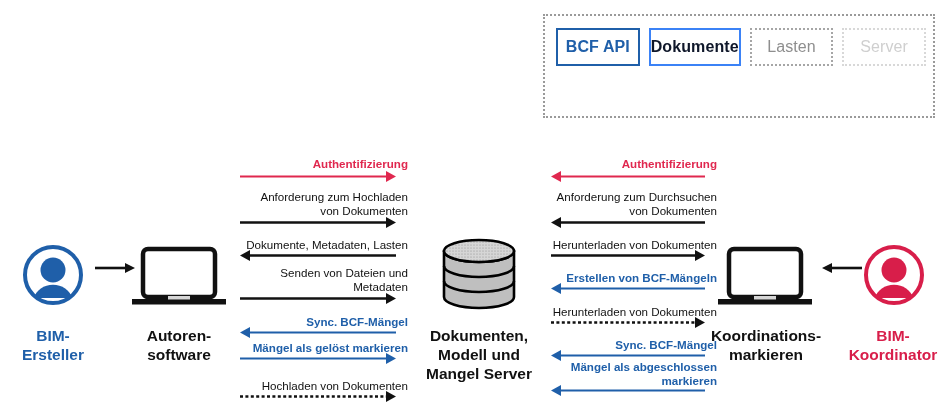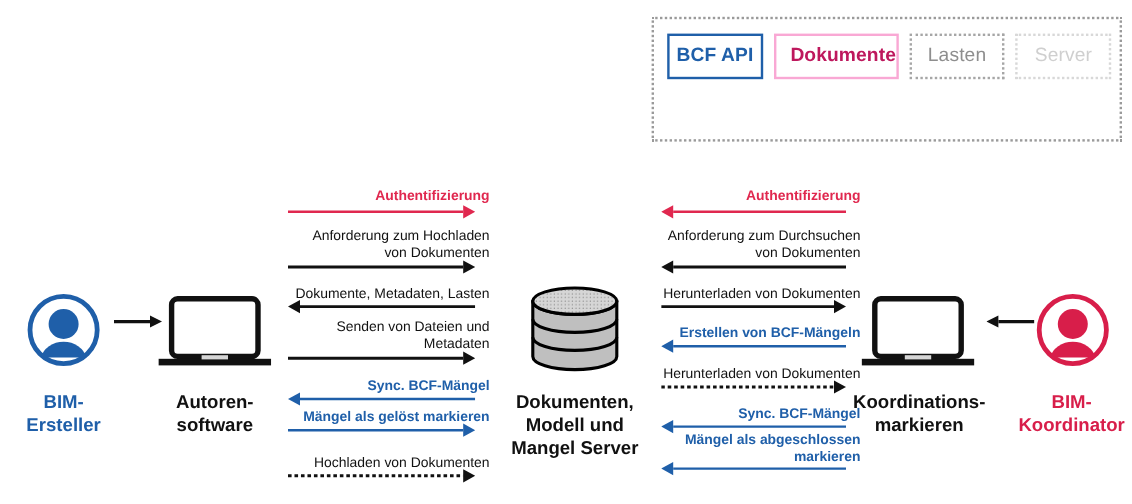--- a/index.html
+++ b/index.html
@@ -20,21 +20,21 @@
   .legend-row{
     position:absolute;left:11px;top:12px;width:370px;height:38px;
     display:flex;gap:9px;
   }
   .lgbox{
     flex:1 1 0;display:flex;align-items:center;justify-content:center;
     font-size:16px;box-sizing:border-box;background:#fff;
     letter-spacing:.1px;
   }
   .lg-bcf{border:2px solid #1F5FA9;color:#1F5FA9;font-weight:600;}
-  .lg-dok{border:2px solid #f9a8d4;color:#be185d;font-weight:600;padding-left:12px;}
+  .lg-dok{border:2px solid #3b82f6;color:#0f172a;font-weight:600;}
   .lg-daten{border:2px dotted #a6a6a6;color:#8e8e8e;}
   .lg-anderes{border:2px dotted #d8d8d8;color:#cfcfcf;}
   .lg-grund{
     position:absolute;left:11px;top:58px;width:370px;height:33px;
     display:flex;align-items:center;justify-content:center;
     border:1.6px solid #E0284F;color:#E0284F;font-size:14.5px;
     box-sizing:border-box;background:#fff;
   }
 
   

